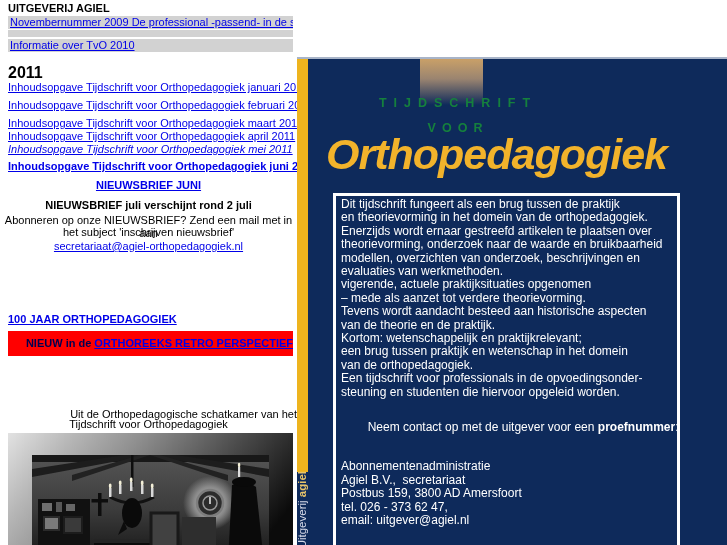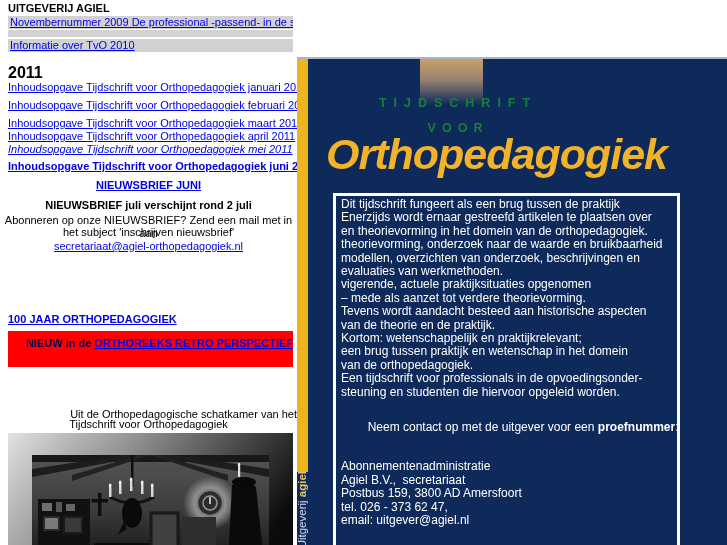--- a/index.html
+++ b/index.html
@@ -30,21 +30,21 @@
 
   .centerblock { left:0; width:297px; text-align:center; font-size:11px; }
   .nb-juni { top:179px; font-weight:bold; }
   .nb-july { top:199px; font-weight:bold; }
   .nb-sub  { top:214px; }
   .nb-sub2 { top:227px; }
   .nb-mail { top:240px; }
 
   .jubilee { left:8px; top:313px; font-size:11px; font-weight:bold; }
 
-  .banner { left:8px; top:331px; width:285px; height:36px; background:#FF0000;
+  .banner { left:8px; top:331px; width:285px; height:25px; background:#FF0000;
             font-size:11px; font-weight:bold; line-height:25px; text-align:right;
             white-space:nowrap; overflow:hidden; }
   .banner .prefix { color:#000050; }
 
   .treasury1 { top:408px;text-align:right; }
   .treasury2 { top:418px; }
 
   
   .photo-frame { left:8px; top:433px; width:285px; height:130px;
     background:linear-gradient(128deg,#e2e2e2 0%,#b5b5b5 18%,#8f8f8f 35%,#4a4a4a 62%,#0b0b0b 88%); }
@@ -204,22 +204,22 @@
     <div class="k1">TIJDSCHRIFT</div>
     <div class="k2">VOOR</div>
   </div>
 
   <div class="abs logo">Orthopedagogiek</div>
 
   <div class="abs descbox">
     <div class="boxinner">
       <div>
           <div class="bline">Dit tijdschrift fungeert als een brug tussen de praktijk</div>
+          <div class="bline">en theorievorming in het domein van de orthopedagogiek.</div>
           <div class="bline">Enerzijds wordt ernaar gestreefd artikelen te plaatsen over</div>
-          <div class="bline">en theorievorming in het domein van de orthopedagogiek.</div>
           <div class="bline">theorievorming, onderzoek naar de waarde en bruikbaarheid</div>
           <div class="bline">modellen, overzichten van onderzoek, beschrijvingen en</div>
           <div class="bline">evaluaties van werkmethoden.</div>
           <div class="bline">vigerende, actuele praktijksituaties opgenomen</div>
           <div class="bline">– mede als aanzet tot verdere theorievorming.</div>
           <div class="bline">Tevens wordt aandacht besteed aan historische aspecten</div>
           <div class="bline">van de theorie en de praktijk.</div>
           <div class="bline">Kortom: wetenschappelijk en praktijkrelevant;</div>
           <div class="bline">een brug tussen praktijk en wetenschap in het domein</div>
           <div class="bline">van de orthopedagogiek.</div>

